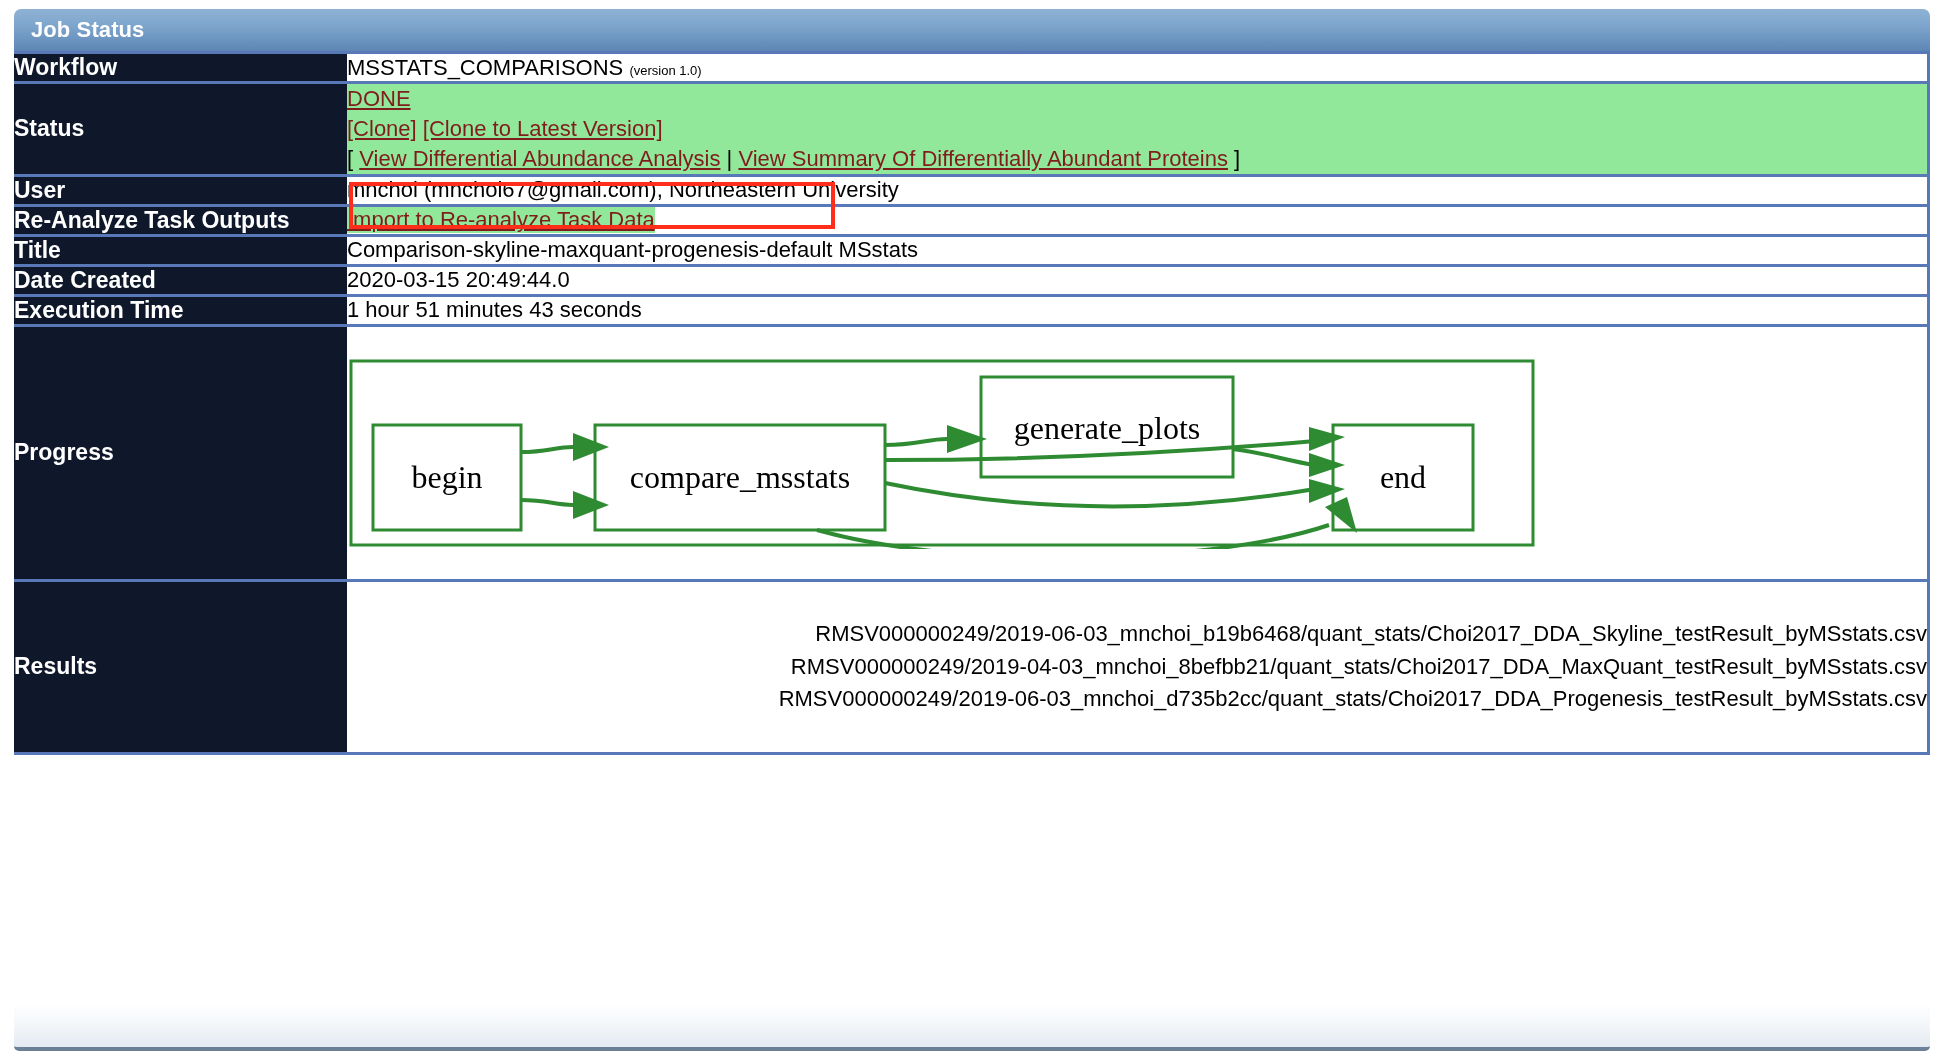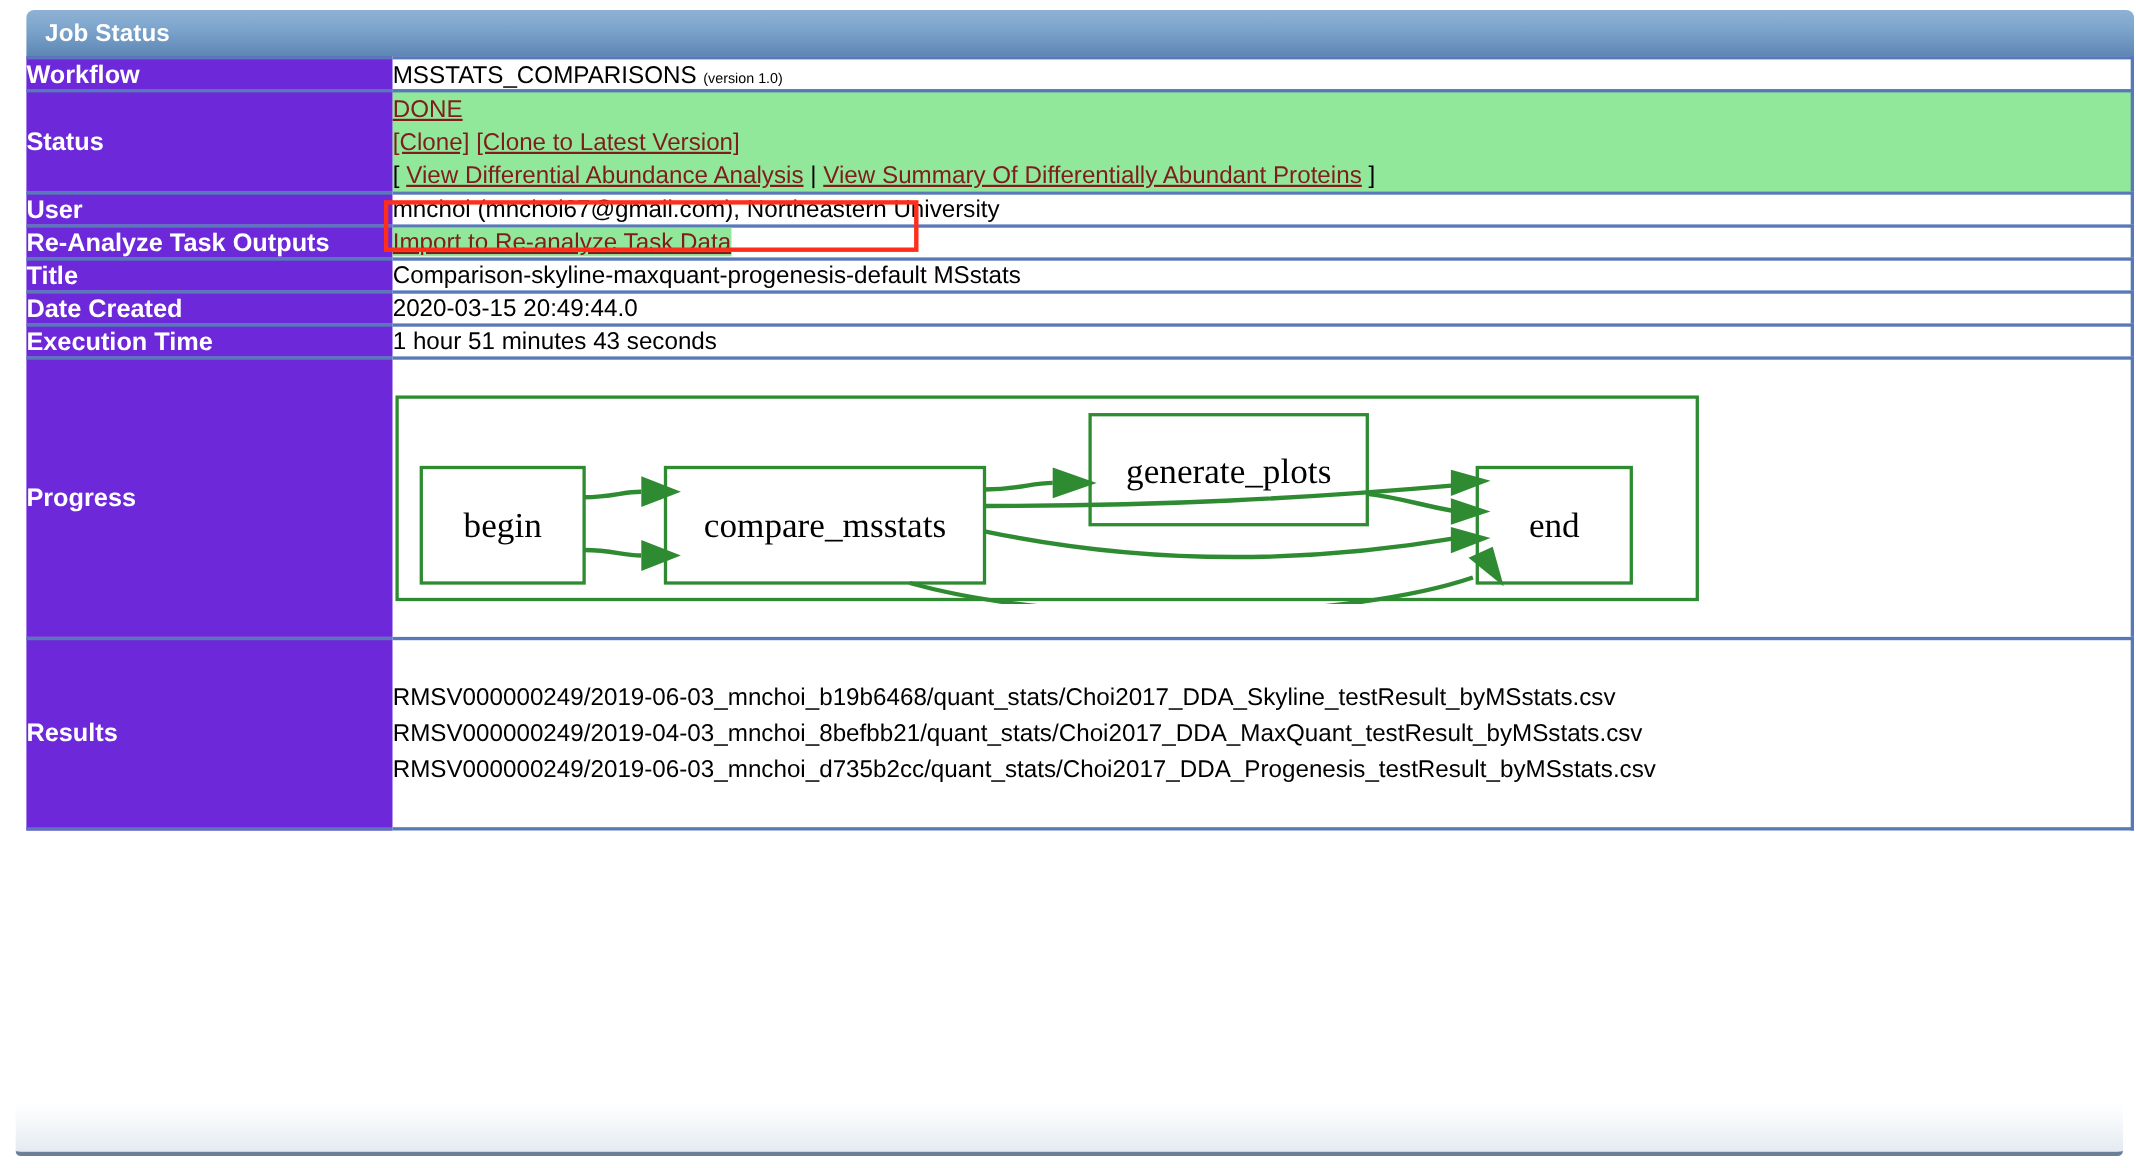--- a/index.html
+++ b/index.html
@@ -15,21 +15,21 @@
   .page {
     position: relative;
     width: 1942px;
     height: 1062px;
     background: #ffffff;
   }
 
   
   .panel {
     position: absolute;
-    left: 24px;
+    left: 14px;
     top: 9px;
     width: 1916px;
   }
 
   .panel-header {
     height: 42px;
     border-radius: 7px 7px 0 0;
     background: linear-gradient(to bottom, #8fb2d4 0%, #7ea6cd 38%, #5d86b4 100%);
     color: #ffffff;
     font-size: 22px;
@@ -48,21 +48,21 @@
     table-layout: fixed;
   }
 
   table.status-table td {
     vertical-align: middle;
     padding: 0;
   }
 
   td.label-cell {
     width: 333px;
-    background: #6d28d9;
+    background: #0f172a;
     color: #ffffff;
     font-weight: bold;
     font-size: 23px;
     padding: 13px 0 13px 14px;
     border-top: 3px solid #5878b8;
     box-sizing: border-box;
   }
 
   tr:first-child td.label-cell { border-top: 3px solid #5878b8; }
 
@@ -94,20 +94,21 @@
   .status-lines .line { white-space: nowrap; }
 
   .hl-green {
     background: #92e89a;
     display: inline-block;
   }
 
   .results-lines {
     line-height: 1.47;
     font-size: 22px;
+    text-align: right;
   }
 
   
   .red-box {
     position: absolute;
     border: 4px solid #ff2d1a;
     box-sizing: border-box;
     pointer-events: none;
     left: 349px;
     top: 182px;

